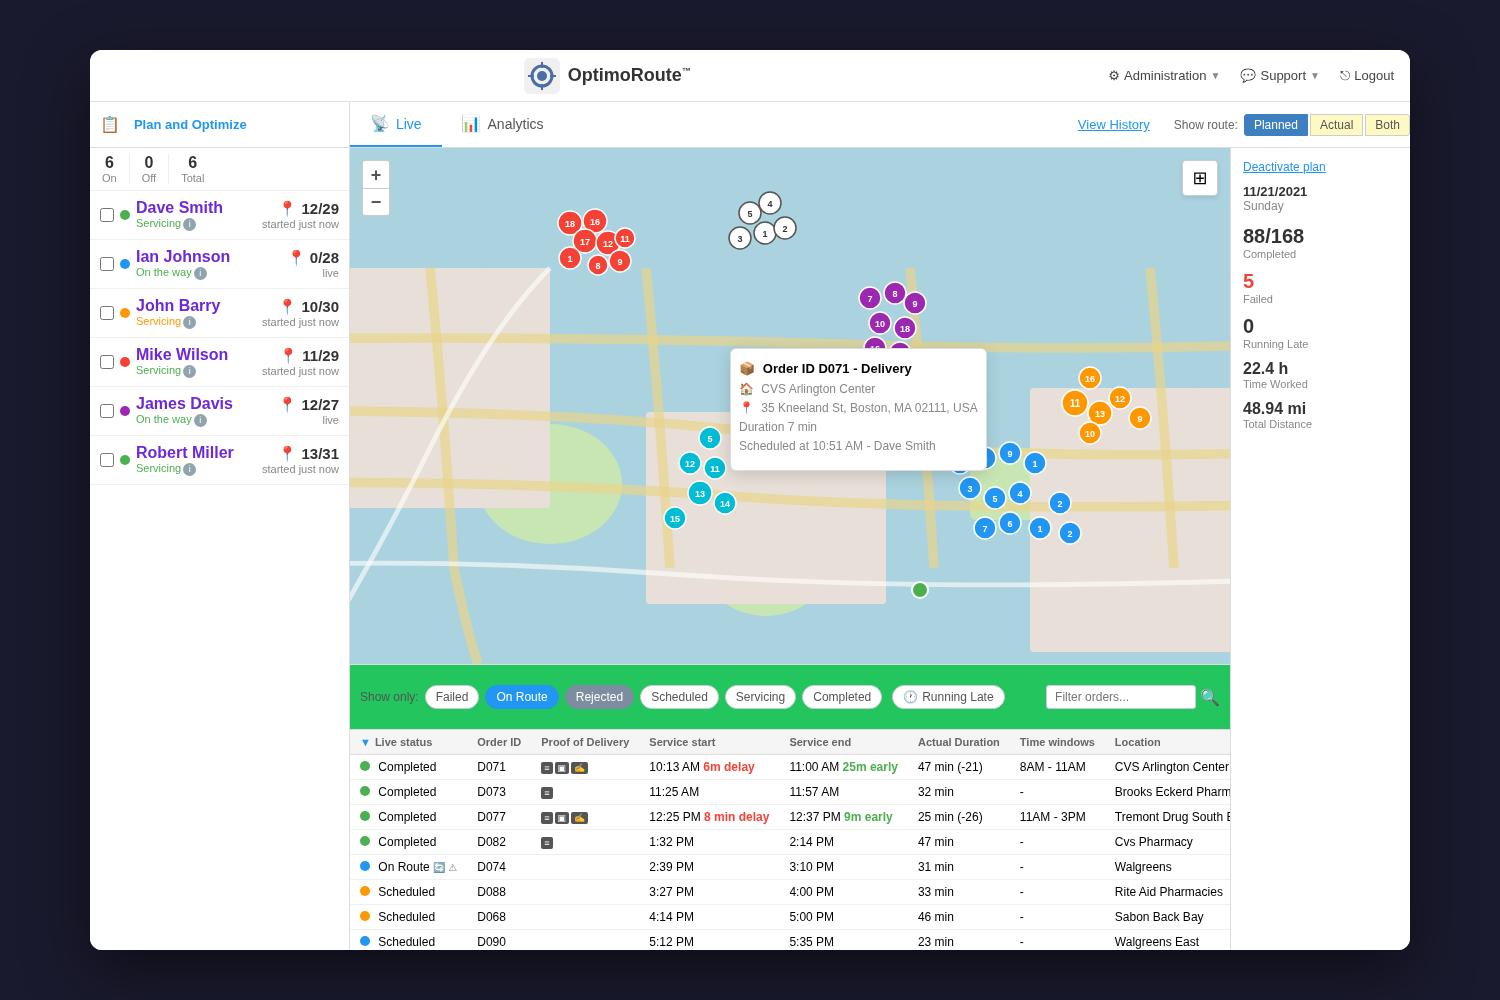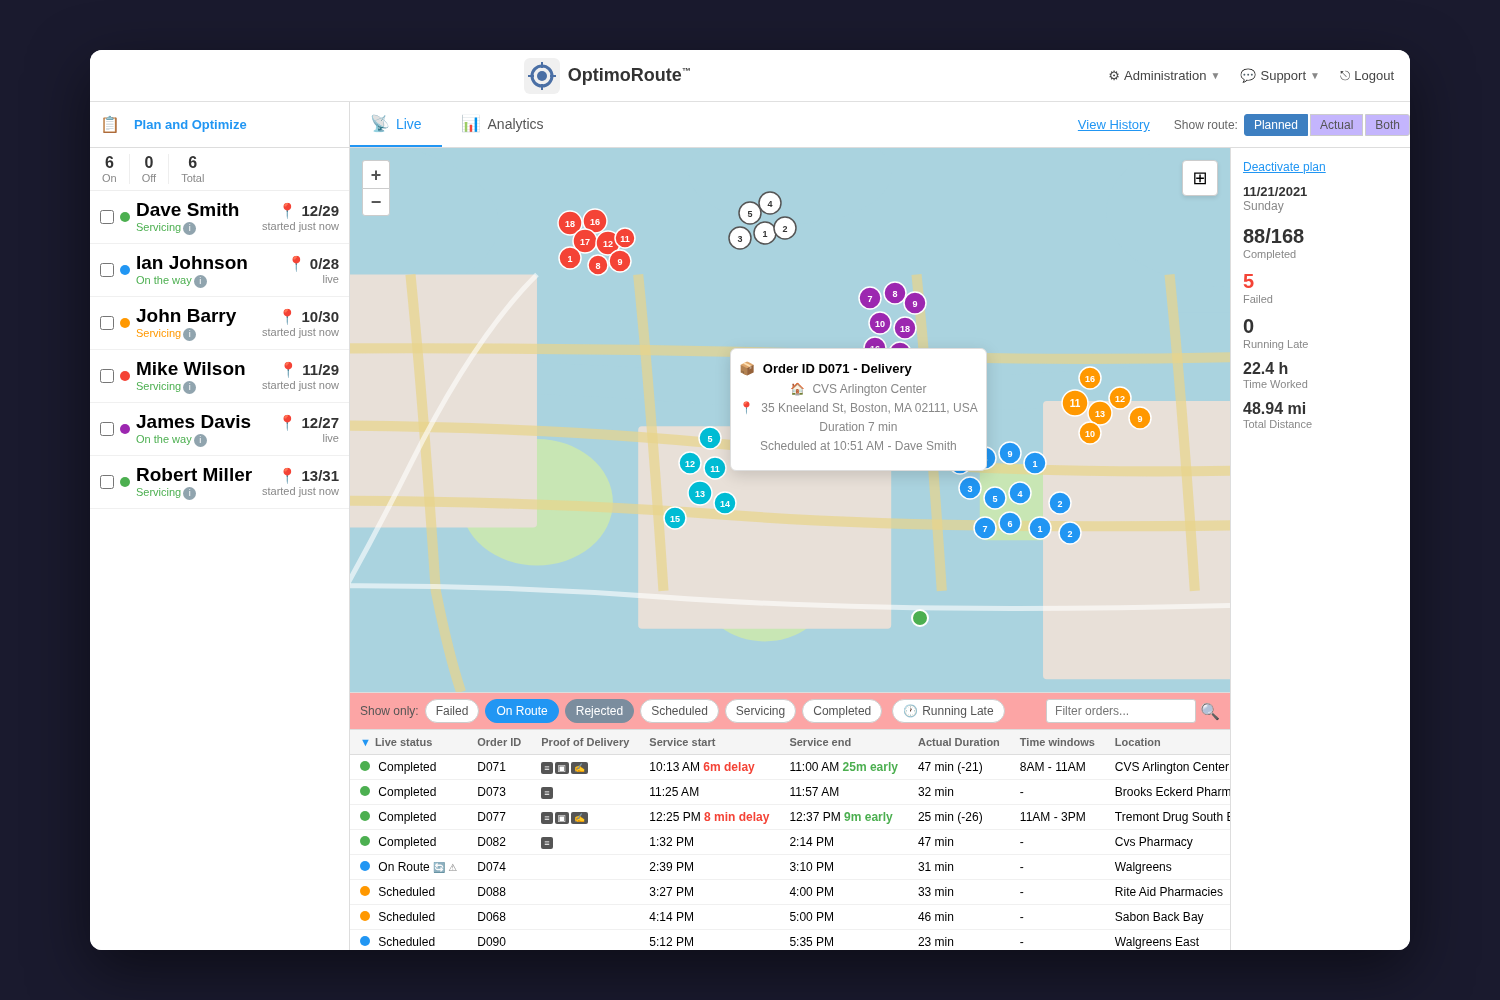--- a/index.html
+++ b/index.html
@@ -137,21 +137,21 @@
       padding: 6px 12px;
       border-bottom: 1px solid #eee;
     }
     .show-route-label { font-size: 12px; color: #666; }
     .route-btn-group { display: flex; gap: 2px; }
     .route-btn {
       padding: 3px 9px;
       font-size: 12px;
       border: 1px solid #ccc;
       cursor: pointer;
-      background: #c4b5fd;
+      background: #fef9c3;
       color: #555;
     }
     .route-btn:first-child { border-radius: 3px 0 0 3px; }
     .route-btn:last-child { border-radius: 0 3px 3px 0; }
     .route-btn.active { background: #3d7fc1; color: #fff; border-color: #3d7fc1; }
 
     .stats-row {
       display: flex;
       padding: 6px 12px;
       border-bottom: 1px solid #eee;
@@ -172,21 +172,21 @@
       cursor: pointer;
     }
     .driver-checkbox { width: 14px; height: 14px; flex-shrink: 0; }
     .driver-dot {
       width: 10px;
       height: 10px;
       border-radius: 50%;
       flex-shrink: 0;
     }
     .driver-info { flex: 1; min-width: 0; }
-    .driver-name { font-size: 19px; font-weight: 600; color: #000000; }
+    .driver-name { font-size: 16px; font-weight: 600; color: #6d28d9; }
     .driver-status { font-size: 11px; }
     .driver-status.green { color: #4caf50; }
     .driver-status.orange { color: #ff9800; }
     .info-icon {
       display: inline-block;
       width: 13px;
       height: 13px;
       background: #90a4ae;
       border-radius: 50%;
       color: #fff;
@@ -276,21 +276,21 @@
       left: 37%;
       background: #fff;
       border: 1px solid #ddd;
       border-radius: 6px;
       padding: 12px 8px;
       font-size: 12px;
       box-shadow: 0 4px 16px rgba(0,0,0,0.15);
       z-index: 20;
       min-width: 240px;
     }
-    .tooltip-row { margin-bottom: 5px; color: #333; text-align: center; }
+    .tooltip-row { margin-bottom: 5px; color: #333; }
     .tooltip-row span { color: #888; }
     .tooltip-label { font-weight: 600; margin-bottom: 6px; font-size: 13px; }
     .tooltip-icon { margin-right: 4px; }
 
     
     .map-layers-btn {
       position: absolute;
       top: 12px;
       right: 12px;
       width: 36px;
@@ -301,22 +301,22 @@
       display: flex;
       align-items: center;
       justify-content: center;
       cursor: pointer;
       font-size: 18px;
       box-shadow: 0 2px 4px rgba(0,0,0,0.1);
     }
 
     
     .filter-bar {
-      background: #fca5a5;
-      padding: 6px 10px;
+      background: #22c55e;
+      padding: 20px 10px;
       display: flex;
       align-items: center;
       gap: 6px;
       border-top: 1px solid #ddd;
       border-bottom: 1px solid #ddd;
       flex-shrink: 0;
     }
     .filter-label { font-size: 12px; color: #555; }
     .filter-btn {
       padding: 4px 10px;

